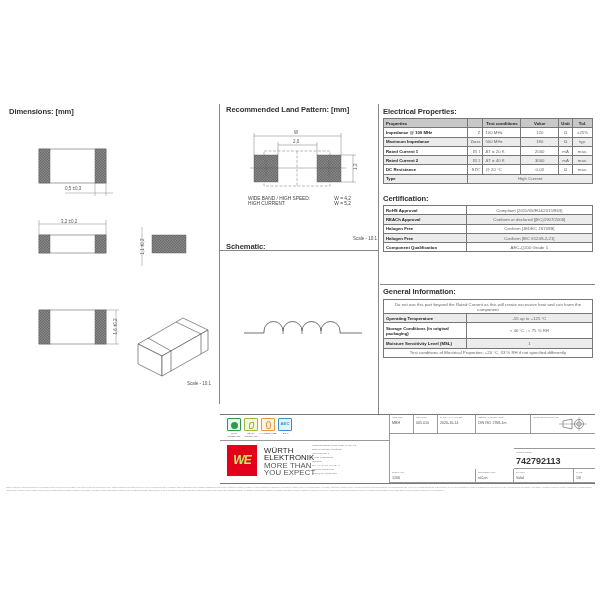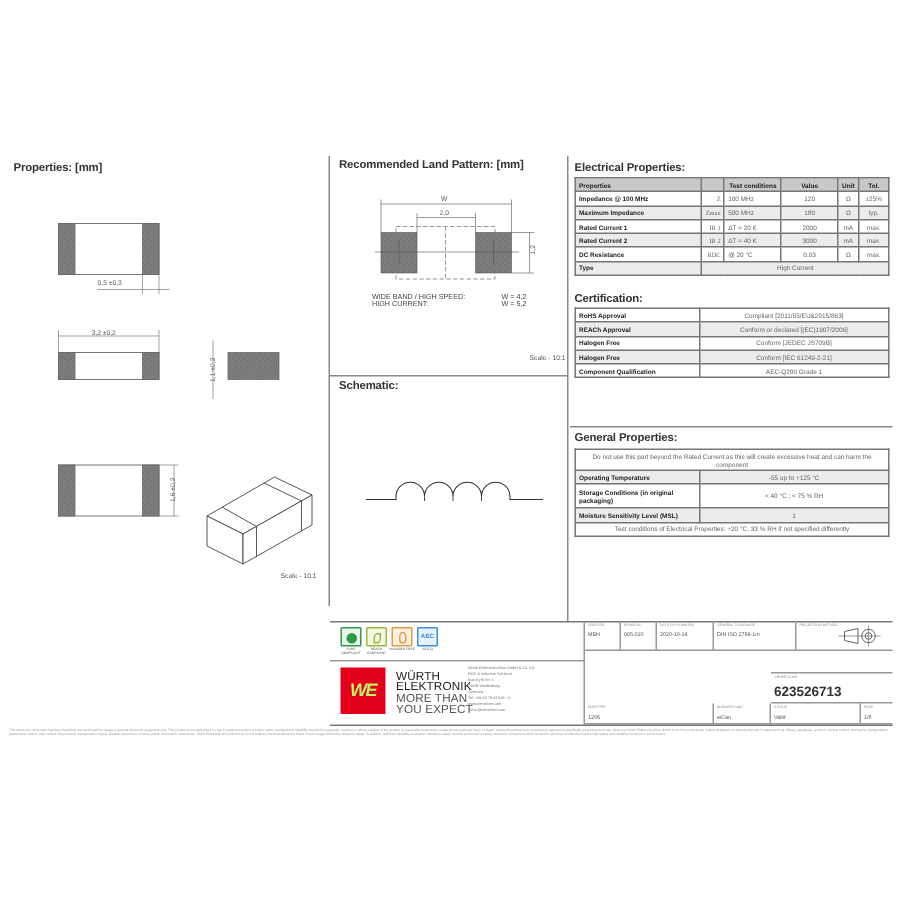--- a/index.html
+++ b/index.html
@@ -32,21 +32,21 @@
   .icon-cap { position: absolute; font-size: 2.2px; color: #555; text-align: center; width: 18px; line-height: 2.6px; }
 
   .logo-red { position: absolute; background: #e3001b; }
   .brand { position: absolute; font-size: 7.8px; line-height: 7.4px; letter-spacing: 0.1px; }
   .addr { position: absolute; font-size: 2.5px; color: #777; line-height: 4px; }
   .disclaimer { position: absolute; font-size: 2.2px; color: #999; line-height: 3.2px; }
 </style>
 </head>
 <body>
 
-<div class="sec-title" style="left:9px;top:107px;">Properties: [mm]</div>
+<div class="sec-title" style="left:9px;top:107px;">Dimensions: [mm]</div>
 
 <svg width="220" height="300" style="left:0;top:0;" viewBox="0 0 220 300">
   <defs>
     <pattern id="hatch" width="1.6" height="1.6" patternUnits="userSpaceOnUse">
       <rect width="1.6" height="1.6" fill="#9a9a9a"></rect>
       <rect width="0.8" height="0.8" fill="#5a5a5a"></rect>
       <rect x="0.8" y="0.8" width="0.8" height="0.8" fill="#5a5a5a"></rect>
     </pattern>
   </defs>
 </svg>
@@ -125,21 +125,21 @@
   </div>
   <div style="display:flex;width:103px;justify-content:space-between;">
     <span>HIGH CURRENT:</span>
     <span>W = 5,2</span>
   </div>
 </div>
 <div class="caption" style="left:353px;top:236px;">Scale - 10:1</div>
 
 <div class="hline" style="left:220px;top:250px;width:158px;"></div>
 
-<div class="sec-title" style="left:226px;top:252px;">Schematic:</div>
+<div class="sec-title" style="left:226px;top:242px;">Schematic:</div>
 <svg width="130" height="30" style="left:240px;top:315px;" viewBox="240 315 130 30">
   <path d="M244 333 L264 333 L264 331 A9.5 9.5 0 0 1 283 331 A9.5 9.5 0 0 1 302 331 A9.5 9.5 0 0 1 321 331 A9.5 9.5 0 0 1 340 331 L340 333 L362 333" fill="none" stroke="#333" stroke-width="0.7"></path>
   <line x1="283" y1="331" x2="283" y2="334" stroke="#333" stroke-width="0.6"></line>
   <line x1="302" y1="331" x2="302" y2="334" stroke="#333" stroke-width="0.6"></line>
   <line x1="321" y1="331" x2="321" y2="334" stroke="#333" stroke-width="0.6"></line>
 </svg>
 
 <div class="vline" style="left:378px;top:104px;height:310px;"></div>
 
 <div class="sec-title" style="left:383px;top:107px;">Electrical Properties:</div>
@@ -233,21 +233,21 @@
       </tr>
   <tr>
         <td class="lbl">Component Qualification</td>
         <td class="c">AEC-Q200 Grade 1</td>
       </tr>
 </tbody>
   </table>
 
 <div class="hline" style="left:380px;top:284px;width:215px;"></div>
 
-<div class="sec-title" style="left:383px;top:287px;">General Properties:</div>
+<div class="sec-title" style="left:383px;top:287px;">General Information:</div>
 <table class="ep" style="left:383px;top:299px;width:210px;">
   <colgroup>
       <col style="width:83px">
       <col style="width:127px">
     </colgroup>
   <tbody>
       <tr>
         <td colspan="2" class="c" style="white-space:normal;height:14px;line-height:5px;padding:1px 10px;">Do not use this part beyond the Rated Current as this will create excessive heat and can harm the component</td>
       </tr>
   <tr class="alt">
@@ -336,21 +336,21 @@
       <polygon points="4,4 13,2 13,12 4,10" fill="none" stroke="#555" stroke-width="0.6"></polygon>
       <circle cx="20" cy="7" r="4.5" fill="none" stroke="#555" stroke-width="0.6"></circle>
       <circle cx="20" cy="7" r="2.2" fill="none" stroke="#555" stroke-width="0.6"></circle>
       <line x1="0" y1="7" x2="28" y2="7" stroke="#555" stroke-width="0.4"></line>
       <line x1="20" y1="0" x2="20" y2="14" stroke="#555" stroke-width="0.4"></line>
     </svg>
   </div>
   <div class="tb-cell" style="left:124px;top:20px;width:81px;height:15px;border-right:none;"></div>
   <div class="tb-cell" style="left:124px;top:35px;width:81px;height:20px;border-right:none;">
     <div class="tb-lab">ORDER CODE</div>
-    <div style="position:absolute;left:2px;top:7px;font-size:9px;font-weight:bold;color:#333;">623526713</div>
+    <div style="position:absolute;left:2px;top:7px;font-size:9px;font-weight:bold;color:#333;">742792113</div>
   </div>
   <div class="tb-cell" style="left:0;top:55px;width:86px;height:14px;">
     <div class="tb-lab">SIZE/TYPE</div>
     <div class="tb-val">1206</div>
   </div>
   <div class="tb-cell" style="left:86px;top:55px;width:38px;height:14px;">
     <div class="tb-lab">BUSINESS UNIT</div>
     <div class="tb-val">eiCan</div>
   </div>
   <div class="tb-cell" style="left:124px;top:55px;width:60px;height:14px;">

